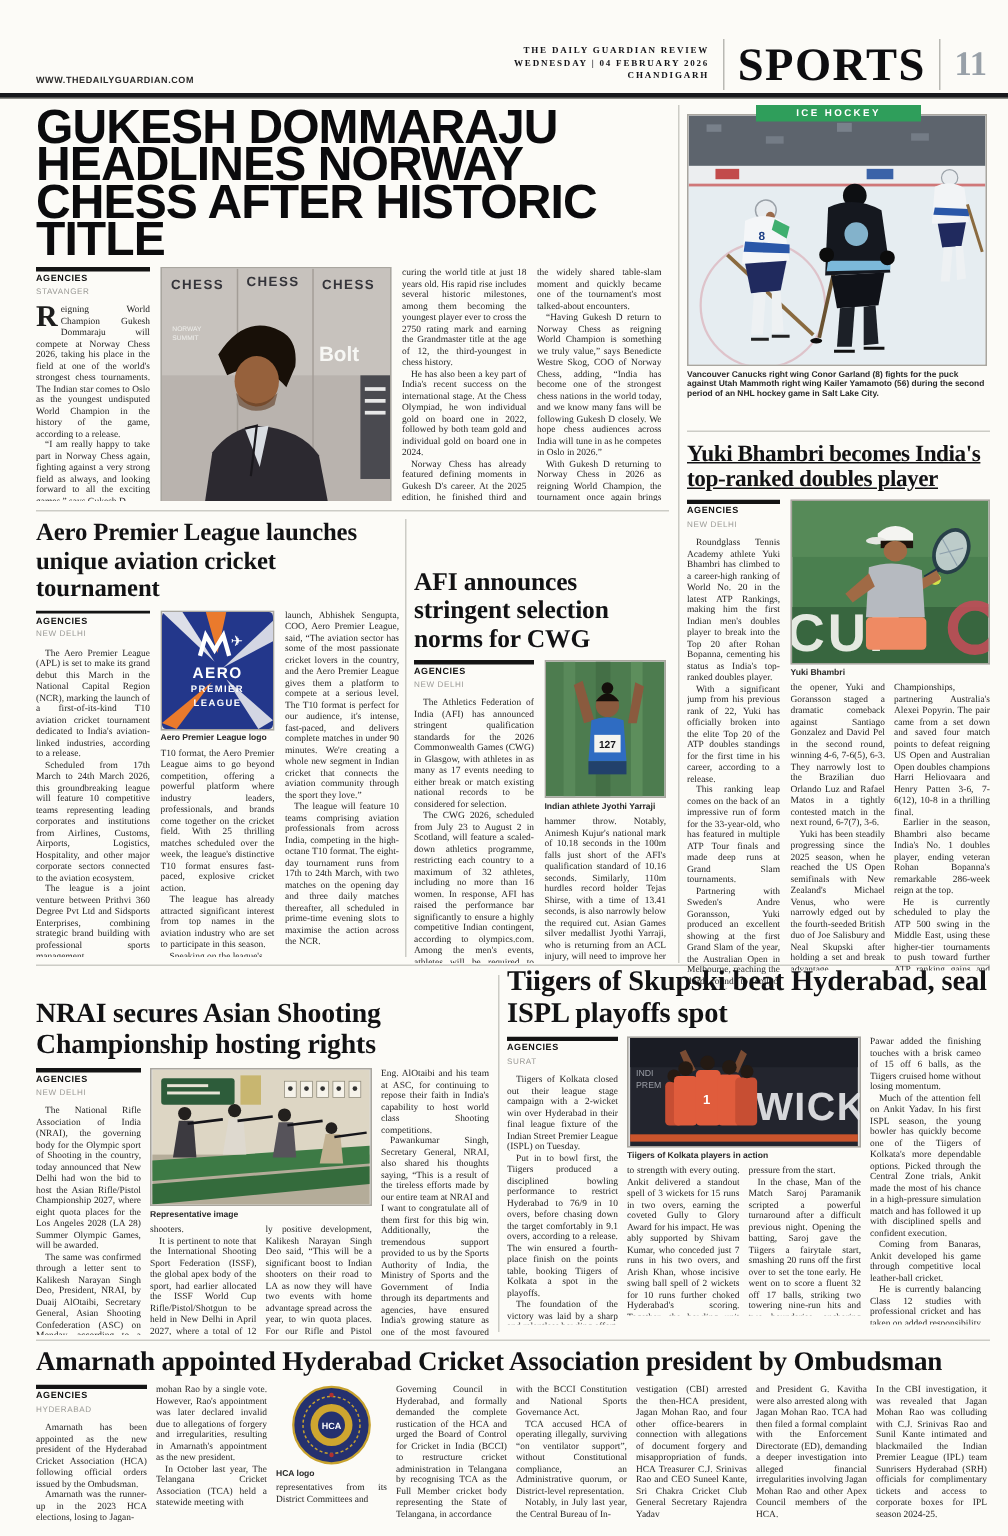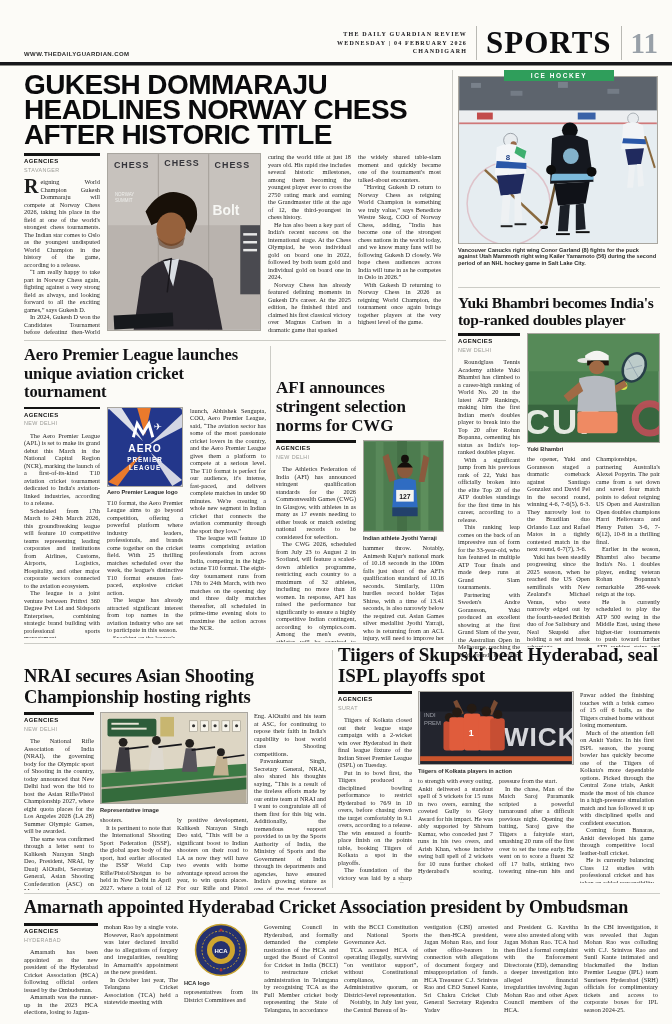--- a/index.html
+++ b/index.html
@@ -10,27 +10,27 @@
 
   
   .hdr { position:absolute; left:24px; right:14px; top:0; height:62px;text-decoration:underline; }
   .site-url { position:absolute; left:0; bottom:5px; font-family:"Liberation Sans",sans-serif;
               font-size:6px; font-weight:bold; letter-spacing:.4px; color:#2a2a2a; }
   .hdr-right { position:absolute; right:0; bottom:2px; display:flex; align-items:center; gap:9px; }
   .mast { text-align:right; font-size:6px; font-weight:bold; letter-spacing:1.2px;
           line-height:8.5px; color:#15151a; }
   .hvl { width:1px; height:34px; background:#b9b9b4; }
   .section-title { font-size:31px; letter-spacing:1px; color:#0d0d10; font-weight:600; line-height:34px; }
-  .pageno { font-size:29px; font-weight:bold; color:#98a0a8; line-height:34px; }
+  .pageno { font-size:23px; font-weight:bold; color:#98a0a8; line-height:34px; }
   .main-rule { position:absolute; top:62px; left:0; width:672px; height:3.5px;
                background:#17181c; border-bottom:1px solid #8b8b86; }
 
   
   .art { position:absolute; overflow:hidden; }
-  .hl-sans { font-family:"Liberation Sans",sans-serif; font-weight:bold; font-size:28px;
+  .hl-sans { font-family:"Liberation Sans",sans-serif; font-weight:bold; font-size:32px;
              line-height:25px; letter-spacing:-.6px; color:#0b0b0d; }
   .hl-serif { font-weight:600; color:#121214; letter-spacing:-.1px; }
   .cols { display:flex; gap:7px; }
   .col { overflow:hidden; text-align:justify; font-size:6.3px; line-height:7.5px; color:#1d1d1d; }
   .paras p { margin:0; text-indent:6px; }
   .paras p.cont, .paras p.drop { text-indent:0; }
   .paras p.drop::first-letter { float:left; font-size:20px; line-height:15.5px; font-weight:bold;
                                 padding:1px 2px 0 0; }
   .byline { margin-bottom:4px; }
   .byline-bar { height:2.5px; background:#141414; margin-bottom:2.5px; }
@@ -181,21 +181,21 @@
         <path d="M172,89 L178,89 L176,112 L170,112 Z" fill="#eef1f3"></path>
         <path d="M180,88 L185,88 L187,110 L181,111 Z" fill="#eef1f3"></path>
         <line x1="188" y1="60" x2="198" y2="92" stroke="#8a6a3f" stroke-width="2"></line>
       </g>
       <ellipse cx="86" cy="152" rx="4" ry="1.8" fill="#0b0b0b"></ellipse>
     </svg>
     <div class="hock-cap">Vancouver Canucks right wing Conor Garland (8) fights for the puck against Utah Mammoth right wing Kailer Yamamoto (56) during the second period of an NHL hockey game in Salt Lake City.</div>
   </section>
 
   <section class="art" style="left:458px; top:294px; width:202px; height:366px;">
-    <h2 class="hl-serif" style="font-size:15.5px; line-height:17px; letter-spacing:-.3px;">Yuki Bhambri becomes India's top-ranked doubles player</h2>
+    <h2 class="hl-serif" style="font-size:15.5px; line-height:17px; letter-spacing:-.3px;text-decoration:underline;">Yuki Bhambri becomes India's top-ranked doubles player</h2>
     <div class="cols" style="margin-top:5px; height:326px;">
       <div class="col" style="width:62px;">
         <div class="byline">
           <div class="byline-bar"></div>
           <div class="byline-agency">AGENCIES</div>
           <div class="byline-city">NEW DELHI</div>
         </div>
         <div class="paras">
             <p>Roundglass Tennis Academy athlete Yuki Bhambri has climbed to a career-high ranking of World No. 20 in the latest ATP Rankings, making him the first Indian men's doubles player to break into the Top 20 after Rohan Bopanna, cementing his status as India's top-ranked doubles player.</p>
             <p>With a significant jump from his previous rank of 22, Yuki has officially broken into the elite Top 20 of the ATP doubles standings for the first time in his career, according to a release.</p>

